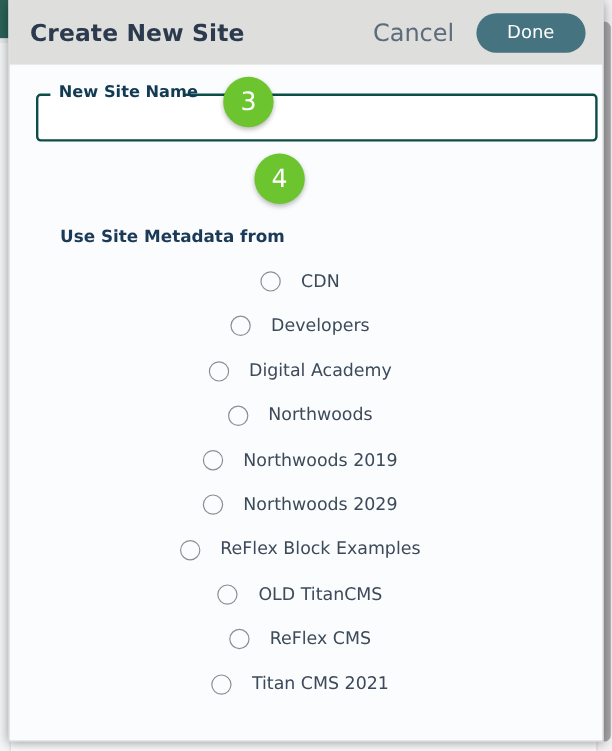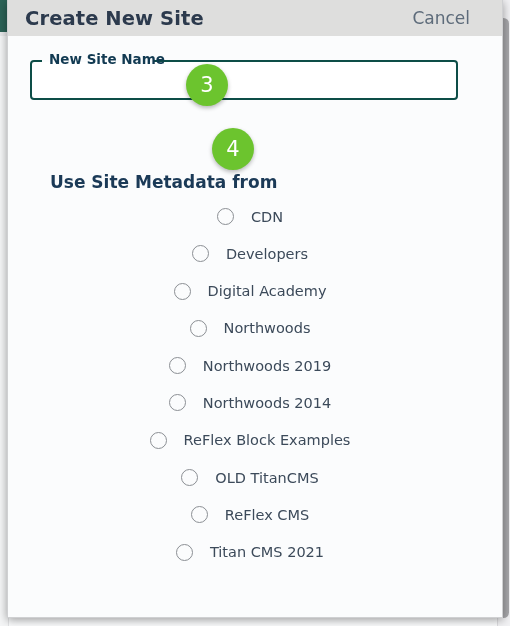--- a/index.html
+++ b/index.html
@@ -84,36 +84,36 @@
     box-shadow: 0 2px 9px rgba(0,0,0,0.38);
     box-sizing: border-box;
     border: 1px solid #cfd0d2;
     border-top: none;
     overflow: hidden;
   }
 
   
   .modal-header {
     position: relative;
-    height: 36px;
+    height: 54px;
     background: #dededd;
     display: flex;
     align-items: center;
     padding: 0 14px 0 17px;
     box-sizing: border-box;
   }
   .modal-title {
     font-size: 19.5px;
     font-weight: bold;
     color: #2c3a4d;
     letter-spacing: 0.1px;
     flex: 1;
   }
   .btn-cancel {
-    font-size: 17px;
+    font-size: 20px;
     color: #5d6b7a;
     background: none;
     border: none;
     cursor: pointer;
     padding: 5px 10px;
     font-family: inherit;
     margin-right: 8px;
   }
   .btn-done {
     font-size: 15px;
@@ -133,21 +133,21 @@
     padding: 0;
     height: 563px;
     background: #fbfcfd;
   }
 
   
   .field-wrap {
     position: absolute;
     left: 22px;
     top: 24px;
-    width: 428px;
+    width: 468px;
     height: 40px;
   }
   .field-outline {
     position: absolute;
     inset: 0;
     border: 2px solid #0d4d47;
     border-radius: 4px;
     background: #ffffff;
     box-sizing: border-box;
   }
@@ -183,21 +183,21 @@
     color: #1d2b3a;
     padding: 0 12px;
     box-sizing: border-box;
   }
 
   
   .group-label {
     position: absolute;
     left: 42px;
     top: 136px;
-    font-size: 17px;
+    font-size: 14px;
     font-weight: bold;
     color: #1b3a57;
     white-space: nowrap;
   }
 
   .radio-list {
     position: absolute;
     left: 42px;
     top: 168px;
     width: 400px;
@@ -261,20 +261,21 @@
   <div class="bg-scrollbar-track">
     <div class="bg-scrollbar-thumb"></div>
   </div>
 </div>
 
 <div class="modal">
 
   <div class="modal-header">
     <div class="modal-title">Create New Site</div>
     <button class="btn-cancel">Cancel</button>
+    <button class="btn-done">Done</button>
   </div>
 
   <div class="modal-body">
 
     <div class="field-wrap">
       <div class="field-outline"></div>
       <div class="field-notch"></div>
       <div class="field-label">New Site Name</div>
       <input class="field-input" type="text" autofocus="" placeholder="" style="">
     </div>
@@ -297,21 +298,21 @@
         <div class="radio-row">
           <span class="radio-mark"></span>
           <span class="radio-label">Northwoods</span>
         </div>
         <div class="radio-row">
           <span class="radio-mark"></span>
           <span class="radio-label">Northwoods 2019</span>
         </div>
         <div class="radio-row">
           <span class="radio-mark"></span>
-          <span class="radio-label">Northwoods 2014</span>
+          <span class="radio-label">Northwoods 2029</span>
         </div>
         <div class="radio-row">
           <span class="radio-mark"></span>
           <span class="radio-label">ReFlex Block Examples</span>
         </div>
         <div class="radio-row">
           <span class="radio-mark"></span>
           <span class="radio-label">OLD TitanCMS</span>
         </div>
         <div class="radio-row">

